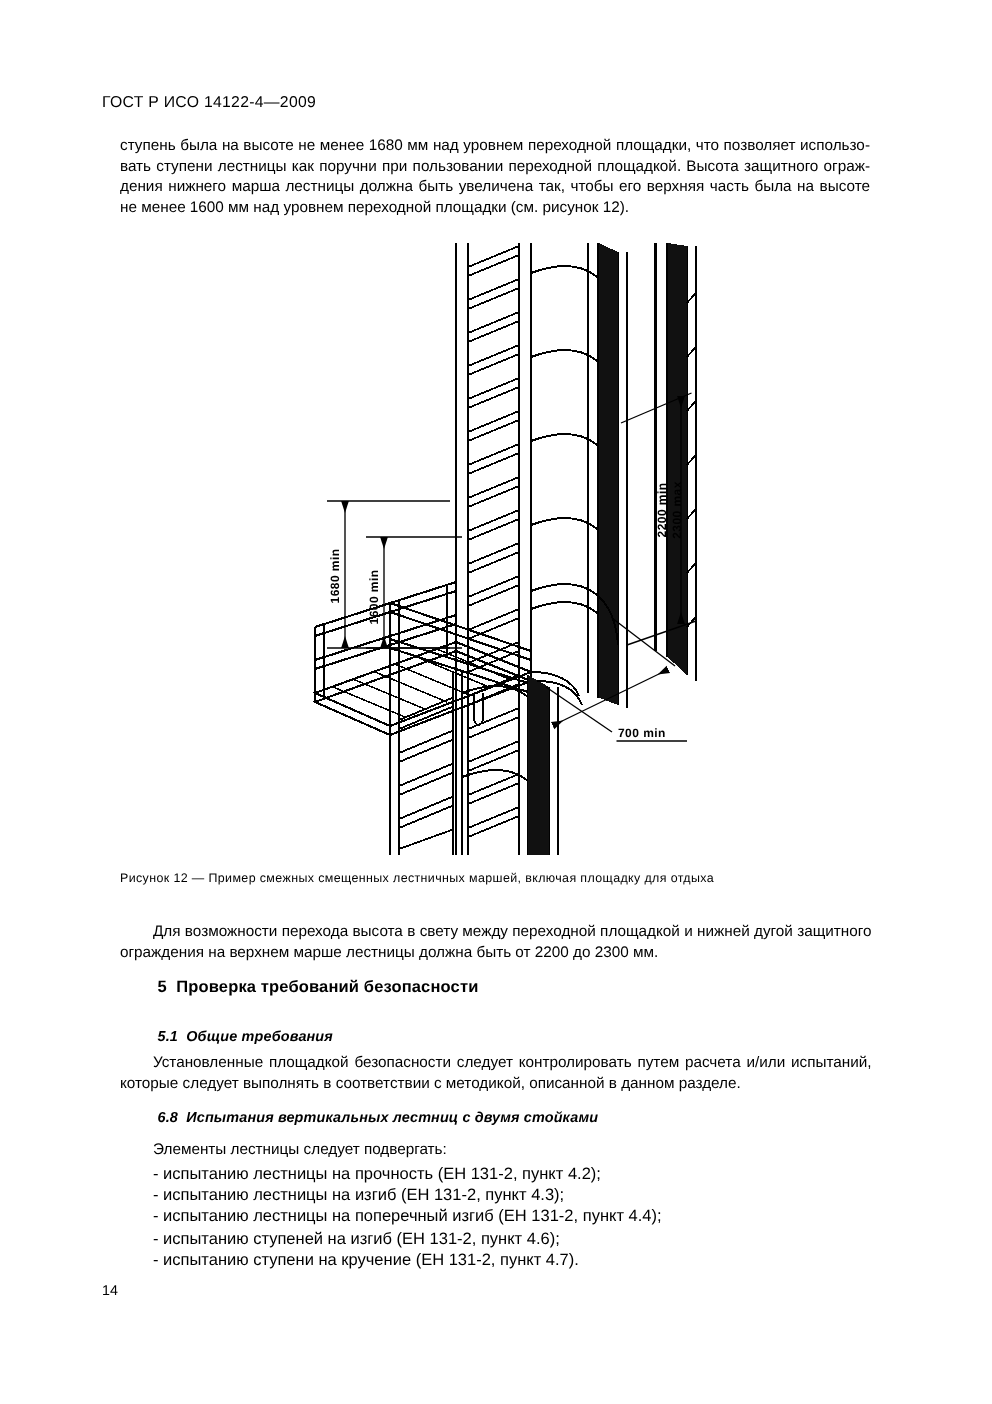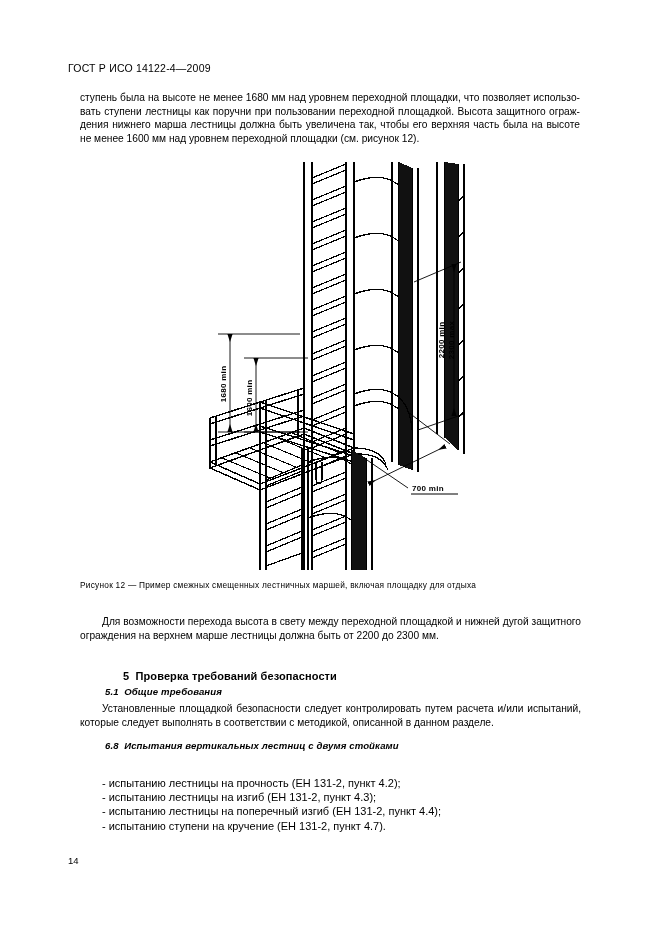--- a/index.html
+++ b/index.html
@@ -38,21 +38,21 @@
   }
   .figure svg{display:block;width:300px;height:408px;}
 
   .fig-caption{
     position:absolute;left:80px;top:580px;width:501px;
     text-align:left;font-size:8.3px;letter-spacing:.25px;
   }
 
   
   h2.sec{
-    position:absolute;left:105px;top:652px;margin:18px;
+    position:absolute;left:105px;top:652px;margin:0;
     font-size:11px;font-weight:bold;letter-spacing:.1px;
   }
   h3.subsec{
     margin:0;font-size:9.6px;font-weight:bold;letter-spacing:.1px;font-style:italic;
   }
   .sub-1{position:absolute;left:105px;top:686px;}
   .sub-2{position:absolute;left:105px;top:740px;}
 
   
   .list-intro{
@@ -305,23 +305,25 @@
   </h3>
 
   <div class="para-3">
     <p class="para indent">Установленные площадкой безопасности следует контролировать путем расчета и/или испыта­ний, которые следует выполнять в соответствии с методикой, описанной в данном разделе.</p>
   </div>
 
   <h3 class="subsec sub-2">
     <span>6.8</span>&nbsp;&nbsp;<span>Испытания вертикальных лестниц с двумя стойками</span>
   </h3>
 
+  <div class="list-intro">Элементы лестницы следует подвергать:</div>
 
   <ul class="tests">
       <li>- испытанию лестницы на прочность (ЕН 131-2, пункт 4.2);</li>
       <li>- испытанию лестницы на изгиб (ЕН 131-2, пункт 4.3);</li>
       <li>- испытанию лестницы на поперечный изгиб (ЕН 131-2, пункт 4.4);</li>
+      <li>- испытанию ступеней на изгиб (ЕН 131-2, пункт 4.6);</li>
       <li>- испытанию ступени на кручение (ЕН 131-2, пункт 4.7).</li>
     </ul>
 
   <div class="page-num">14</div>
 
 </div>
 
 </body></html>

